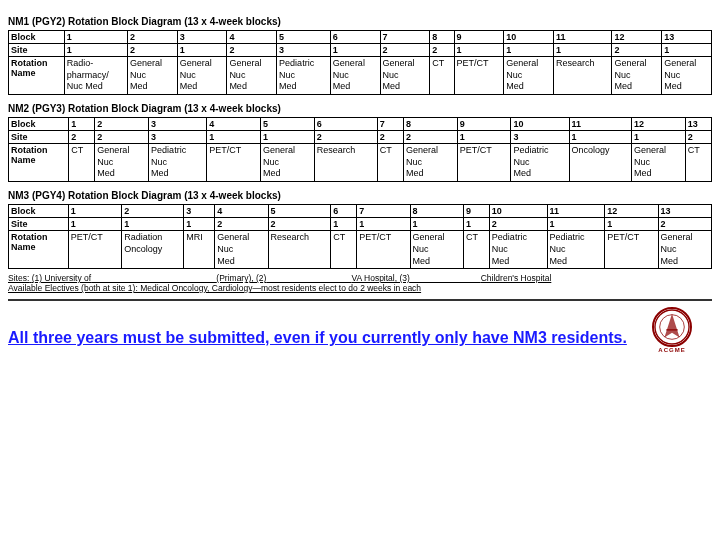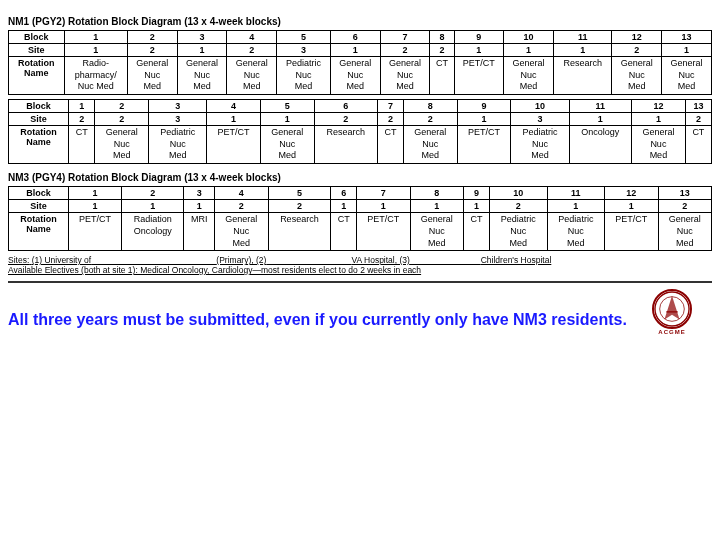--- a/index.html
+++ b/index.html
@@ -18,21 +18,20 @@
       font-weight: bold;
       margin-bottom: 3px;
       margin-top: 8px;
     }
 
     table {
       border-collapse: collapse;
       width: 100%;
       margin-bottom: 4px;
       font-size: 9px;
-      text-align: center;
     }
 
     table td, table th {
       border: 1px solid #000;
       padding: 1px 2px;
       vertical-align: top;
       min-width: 18px;
     }
 
     .row-header {
@@ -63,20 +62,21 @@
       margin-top: 4px;
       display: flex;
       align-items: center;
       justify-content: space-between;
     }
 
     .bottom-text {
       font-size: 16px;
       font-weight: bold;
       color: #1a1aff;
+      text-decoration: underline;
       flex: 1;
       margin-top: 16px;
     }
 
     .logo-area {
       display: flex;
       align-items: center;
       justify-content: center;
       width: 80px;
     }
@@ -160,20 +160,21 @@
       <td class="rotation-cell">CT</td>
       <td class="rotation-cell">PET/CT</td>
       <td class="rotation-cell">General<br>Nuc<br>Med</td>
       <td class="rotation-cell">Research</td>
       <td class="rotation-cell">General<br>Nuc<br>Med</td>
       <td class="rotation-cell">General<br>Nuc<br>Med</td>
     </tr>
   </tbody>
     </table>
 
+  <div class="section-title">NM2 (PGY3) Rotation Block Diagram (13 x 4-week blocks)</div>
   <table>
     <tbody>
         <tr class="bold-row">
       <td class="row-header">Block</td>
       <td>1</td>
           <td>2</td>
           <td>3</td>
           <td>4</td>
       <td>5</td>
           <td>6</td>

